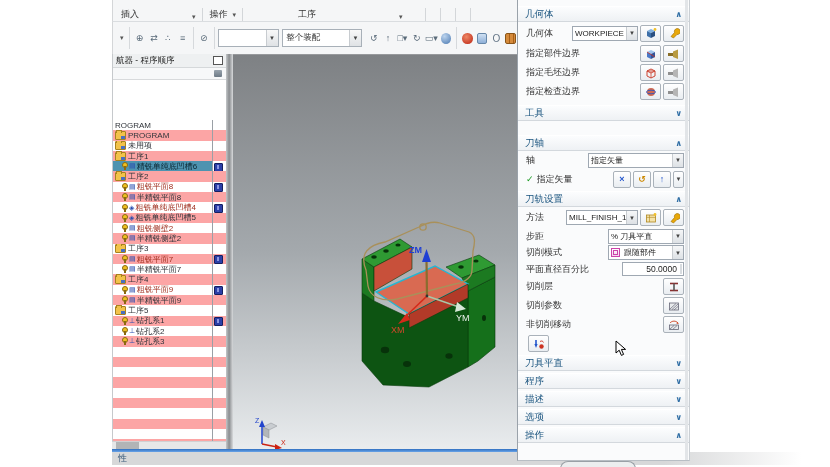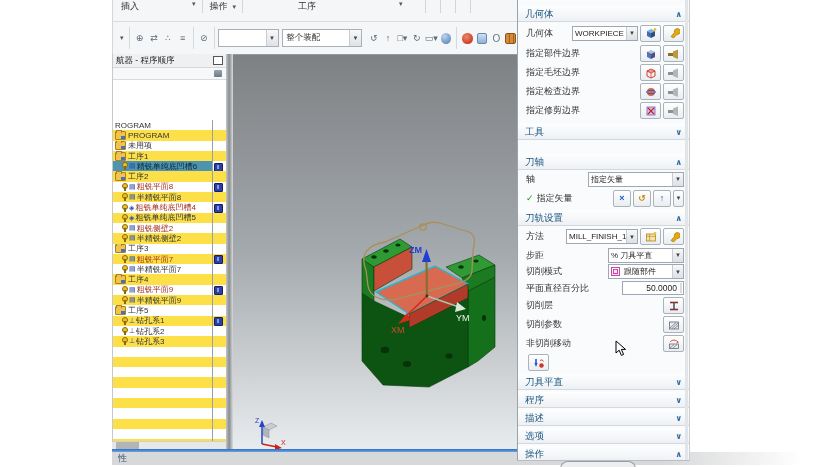--- a/index.html
+++ b/index.html
@@ -4,21 +4,21 @@
 <style>
   html,body{margin:0;padding:0;background:#fff;}
   body{width:830px;height:467px;overflow:hidden;
        font-family:"Liberation Sans","DejaVu Sans",sans-serif;
        -webkit-font-smoothing:antialiased;}
   #app{position:relative;width:830px;height:467px;background:#fff;}
 
   
   .menubar{position:absolute;left:112px;top:0;width:405px;height:21px;
     background:#f5f6f7;border-bottom:1px solid #dadde0;border-left:1px solid #d4d6d8;
-    display:flex;align-items:flex-start;font-size:9px;color:#333;}
+    display:flex;align-items:flex-end;font-size:9px;color:#333;}
   .menu-item{display:flex;align-items:center;}
   .menu-label{padding:0 3px;}
   .dd{font-size:7px;color:#555;padding:0 2px;}
   .msep{width:1px;height:13px;background:#d3d6d9;margin:0 4px;}
 
   .toolbar2{position:absolute;left:112px;top:22px;width:405px;height:32px;
     background:#f5f6f7;border-bottom:1px solid #c6c9cc;border-left:1px solid #d4d6d8;
     display:flex;align-items:center;font-size:9px;color:#56606a;}
   .tico{width:13px;text-align:center;font-size:9px;color:#5a6b7a;margin:0 1px;}
   .tsep{width:1px;height:22px;background:#d6d9dc;margin:0 3px;}
@@ -35,21 +35,21 @@
     border-left:1px solid #c6c9cc;box-sizing:border-box;overflow:hidden;}
   .nav-title{height:13px;background:#eef0f1;border-bottom:1px solid #d5d8da;display:flex;
     align-items:center;font-size:8.5px;color:#222;padding:0 3px;}
   .undock{width:8px;height:7px;border:1px solid #555;margin-left:auto;background:#fff;}
   .nav-cols{height:11px;background:#f7f8f9;border-bottom:1px solid #d8dadc;position:relative;}
   .colico{position:absolute;right:4px;top:2px;width:8px;height:7px;
     background:linear-gradient(#9aa4ae,#6d7a86);border-radius:1px;}
   .rows{position:relative;margin-top:40px;}
   .trow{position:relative;height:10.3px;display:flex;align-items:center;font-size:8px;
     color:#30343a;white-space:nowrap;}
-  .trow.stripe{background:#fde047;text-align:center;}
+  .trow.stripe{background:#fca5a5;text-align:center;}
   .trow .cell{display:flex;align-items:center;height:100%;width:100px;overflow:hidden;
     border-right:1px solid #9aa0a6;box-sizing:border-box;}
   .trow.sel .cell{background:#4e93b0;color:#0b2733;}
   .trow .lbl{overflow:hidden;text-overflow:clip;}
   .trow.red .lbl{color:#a03020;}
   .pin{width:6px;height:8px;position:relative;margin:0 1px 0 0;flex:none;}
   .pin::before{content:"";position:absolute;left:0;top:0;width:4px;height:4px;border-radius:50%;
     background:#f0c020;border:1px solid #8a6a10;}
   .pin::after{content:"";position:absolute;left:2px;top:4px;width:1.5px;height:4px;background:#8a6a10;}
   .fold{width:9px;height:7px;background:#f2c24a;border:1px solid #a8821e;border-radius:1px;
@@ -545,36 +545,20 @@
         </svg>
       </span>
       <span class="ibtn">
         <svg width="13" height="12">
           <rect x="1" y="5" width="5" height="3" fill="#909090"></rect>
           <polygon points="6,3.6 11,1.6 11,11 6,9" fill="#b5b5b5"></polygon>
         </svg>
       </span>
     </div>
 
-    <div class="drow" style="height:19px">
-      <span class="dl">指定修剪边界</span>
-      <span class="ibtn">
-        <svg width="12" height="12">
-          <rect x="2" y="2" width="8" height="8" fill="#cfc4ea" stroke="#7a5fc0" stroke-width="0.8"></rect>
-          <line x1="3" y1="3" x2="9" y2="9" stroke="#cc2211" stroke-width="1.1"></line>
-          <line x1="9" y1="3" x2="3" y2="9" stroke="#cc2211" stroke-width="1.1"></line>
-        </svg>
-      </span>
-      <span class="ibtn">
-        <svg width="13" height="12">
-          <rect x="1" y="5" width="5" height="3" fill="#909090"></rect>
-          <polygon points="6,3.6 11,1.6 11,11 6,9" fill="#b5b5b5"></polygon>
-        </svg>
-      </span>
-    </div>
 
 
     <div class="gap"></div>
     <div class="sec-h">
       <span>工具</span>
       <span class="arr">∨</span>
     </div>
 
     <div class="sec-h" style="margin-top:14px">
       <span>刀轴</span>

